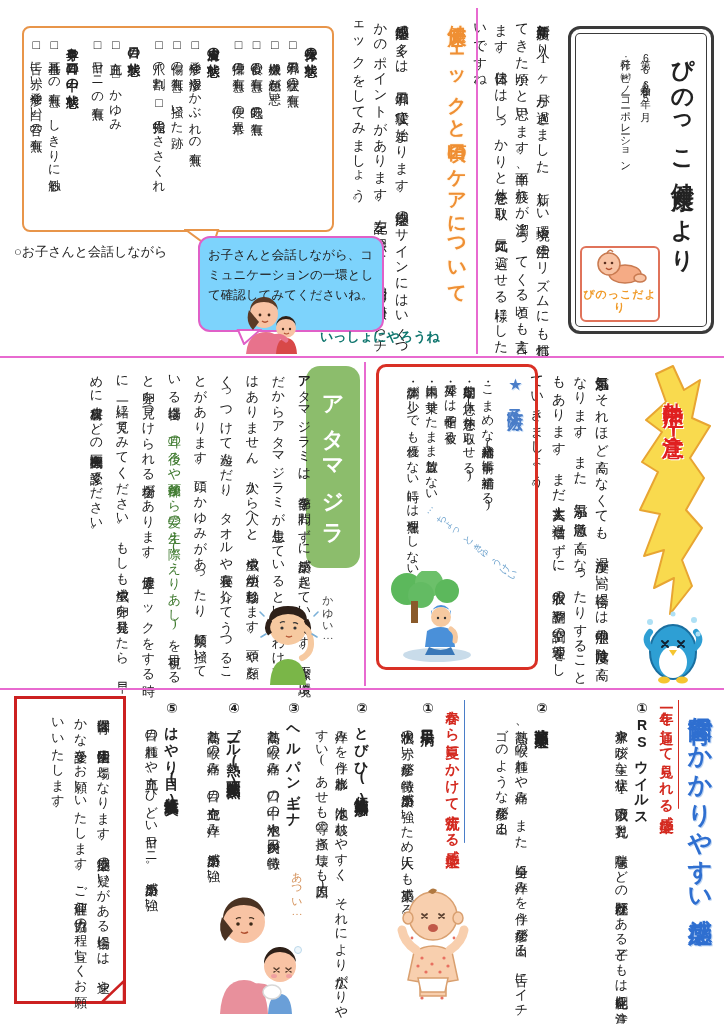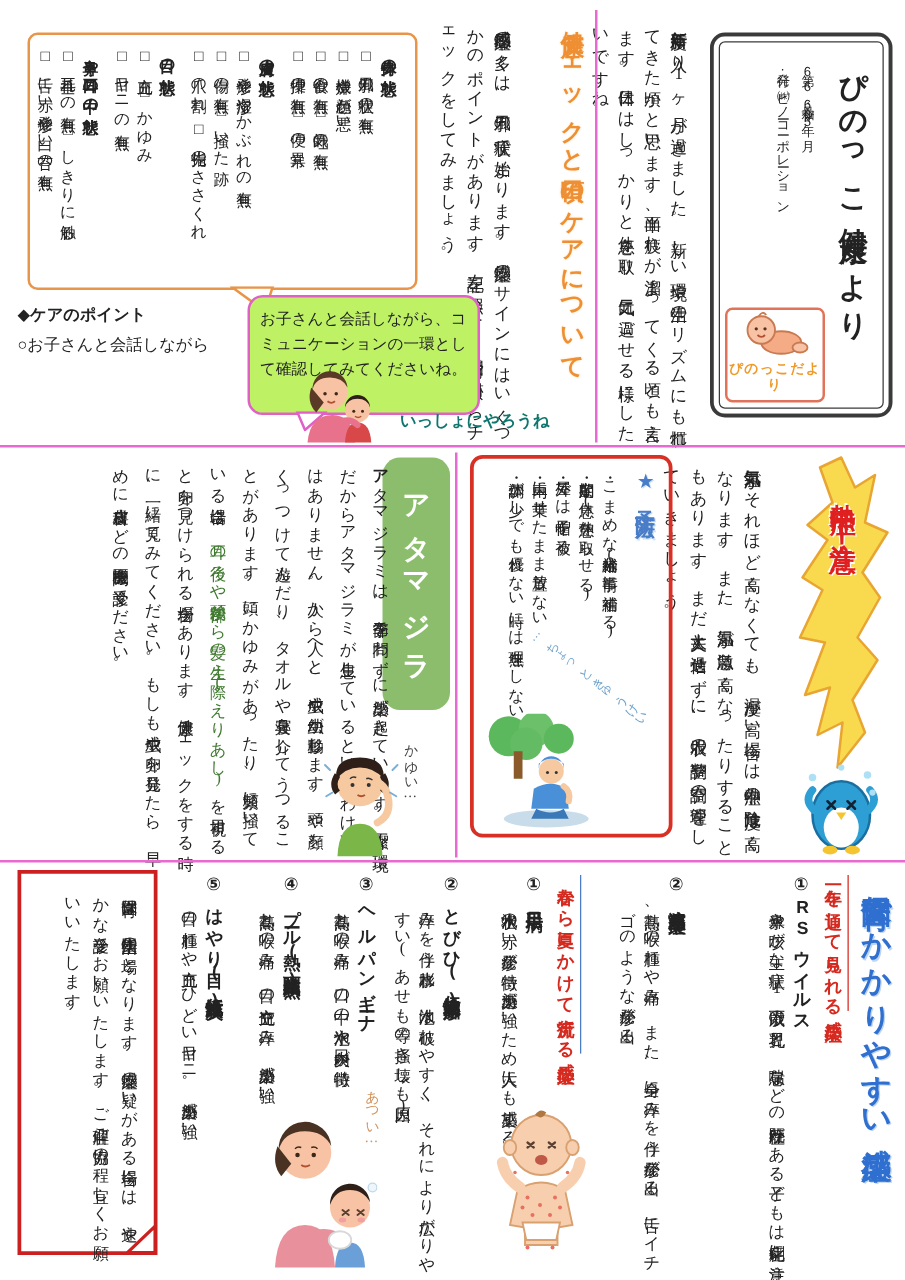--- a/index.html
+++ b/index.html
@@ -29,21 +29,21 @@
   .checklist{left:22px;top:26px;width:312px;height:206px;border:2px solid #e8954a;border-radius:8px;
              padding:10px 12px;font-size:12.5px;line-height:1.45;letter-spacing:0.5px;box-sizing:border-box;}
   .chk-group{margin-left:7px;}
   .chk-title{font-weight:bold;font-family:"Liberation Sans","DejaVu Sans",sans-serif;}
   .chk-tail{position:absolute;left:160px;bottom:-21px;}
 
   .care{left:14px;top:240px;width:186px;font-size:13px;line-height:1.82;}
   .care-title{font-weight:bold;}
 
   .bubble{left:198px;top:236px;width:166px;height:78px;border:2px solid #e060c8;border-radius:12px;
-          padding:7px 8px;font-size:12.5px;line-height:1.6;box-sizing:content-box;background:#bef264;}
+          padding:7px 8px;font-size:12.5px;line-height:1.6;box-sizing:content-box;background:#7dd3fc;}
   .bubble-tail{position:absolute;left:36px;bottom:-15px;}
   .together{left:320px;top:328px;color:#0f766e;font-weight:bold;font-size:13px;}
 
   
   .heat-body{top:366px;right:98px;width:104px;height:318px;font-size:13.5px;line-height:1.6;letter-spacing:1px;}
   .bolt-wrap{top:364px;right:12px;width:78px;height:252px;}
   .bolt-text{position:absolute;top:22px;left:50%;transform:translateX(-50%);font-size:21px;font-weight:bold;
              color:#e02020;letter-spacing:2px;text-shadow:1px 1px 0 #fff,-1px -1px 0 #fff;}
   .penguin{top:610px;right:20px;}
 
@@ -144,21 +144,20 @@
       <div class="chk-title">鼻や耳・口の中の状態</div>
       <div>□耳垂れの有無　□しきりに触る</div>
       <div>□舌に赤い発疹や白い苔の有無</div>
     </div>
     <svg class="chk-tail" width="36" height="22" viewBox="0 0 36 22">
       <path d="M2,1 L34,1 L28,20 Z" fill="#fff" stroke="#e8954a" stroke-width="2"></path>
     </svg>
   </div>
 
   <div class="abs sans care">
-    <div class="care-title">◆ケアのポイント</div>
     <div>○お子さんと会話しながら</div>
   </div>
 
   <div class="abs sans bubble">
     <span>お子さんと会話しながら、コミュニケーションの一環として確認してみてくださいね。</span>
     <svg class="bubble-tail" width="26" height="16" viewBox="0 0 26 16">
       <path d="M2,1 L24,1 L8,15 Z" fill="#fff" stroke="#e060c8" stroke-width="2"></path>
     </svg>
   </div>
 

